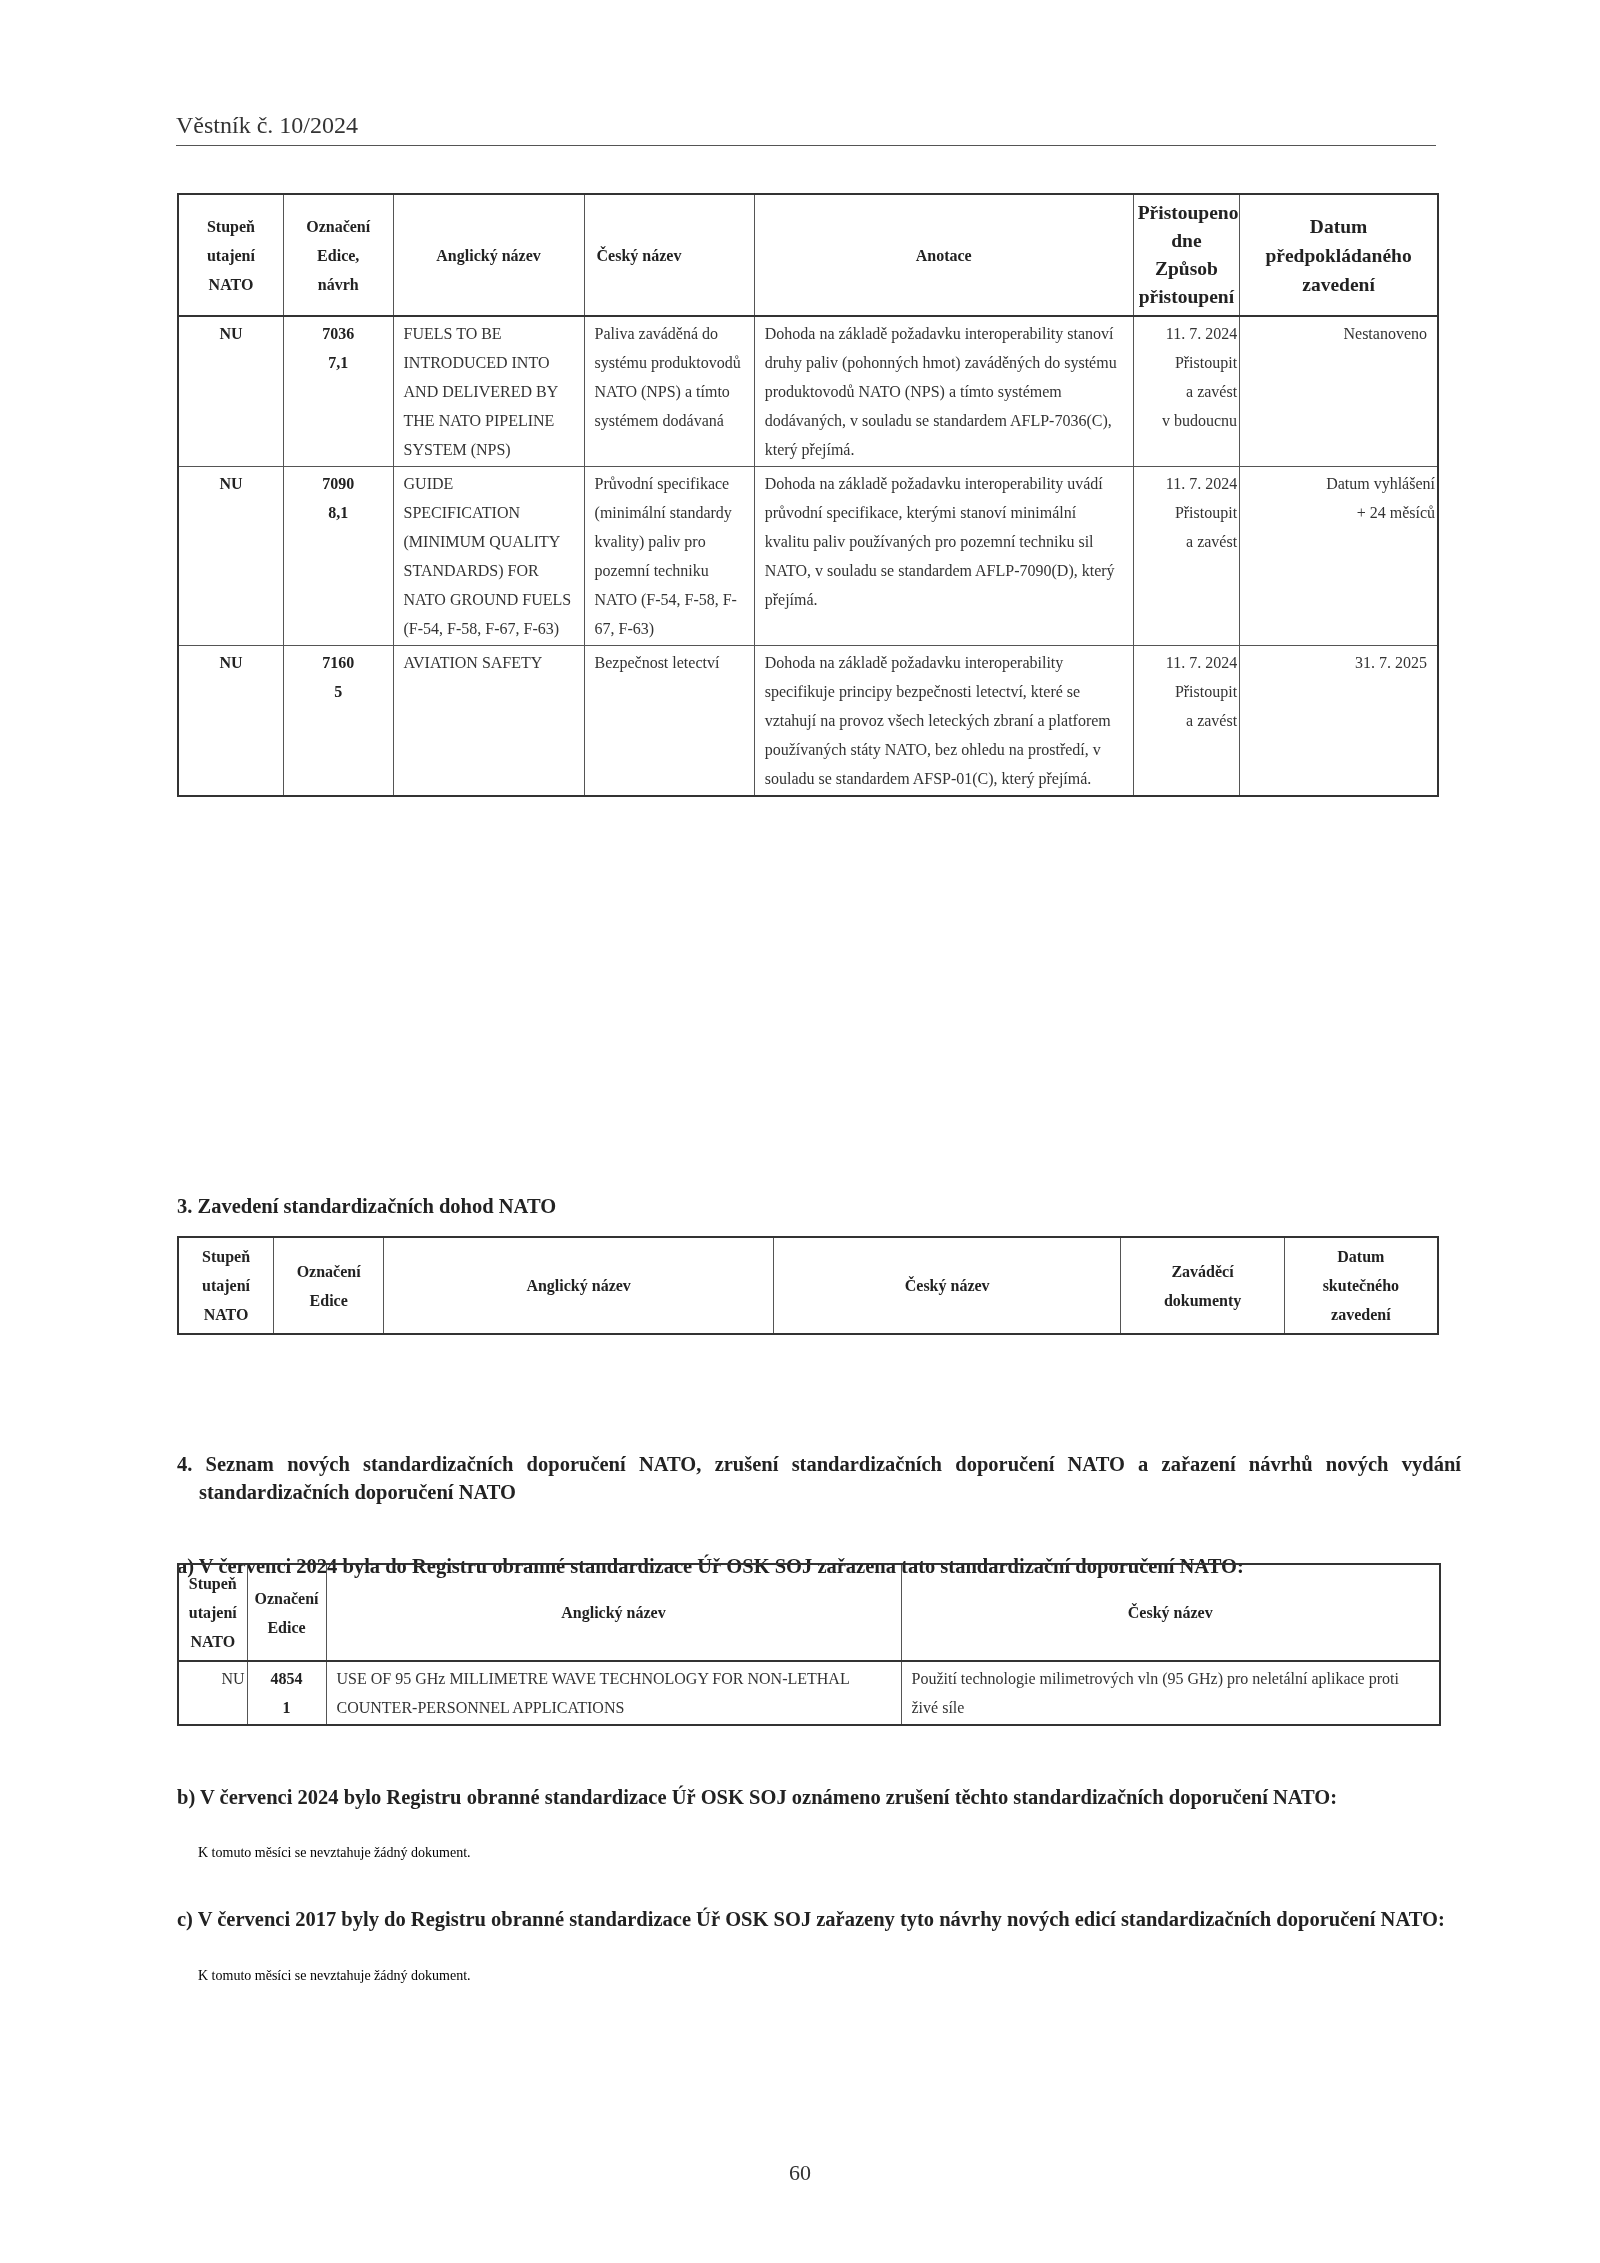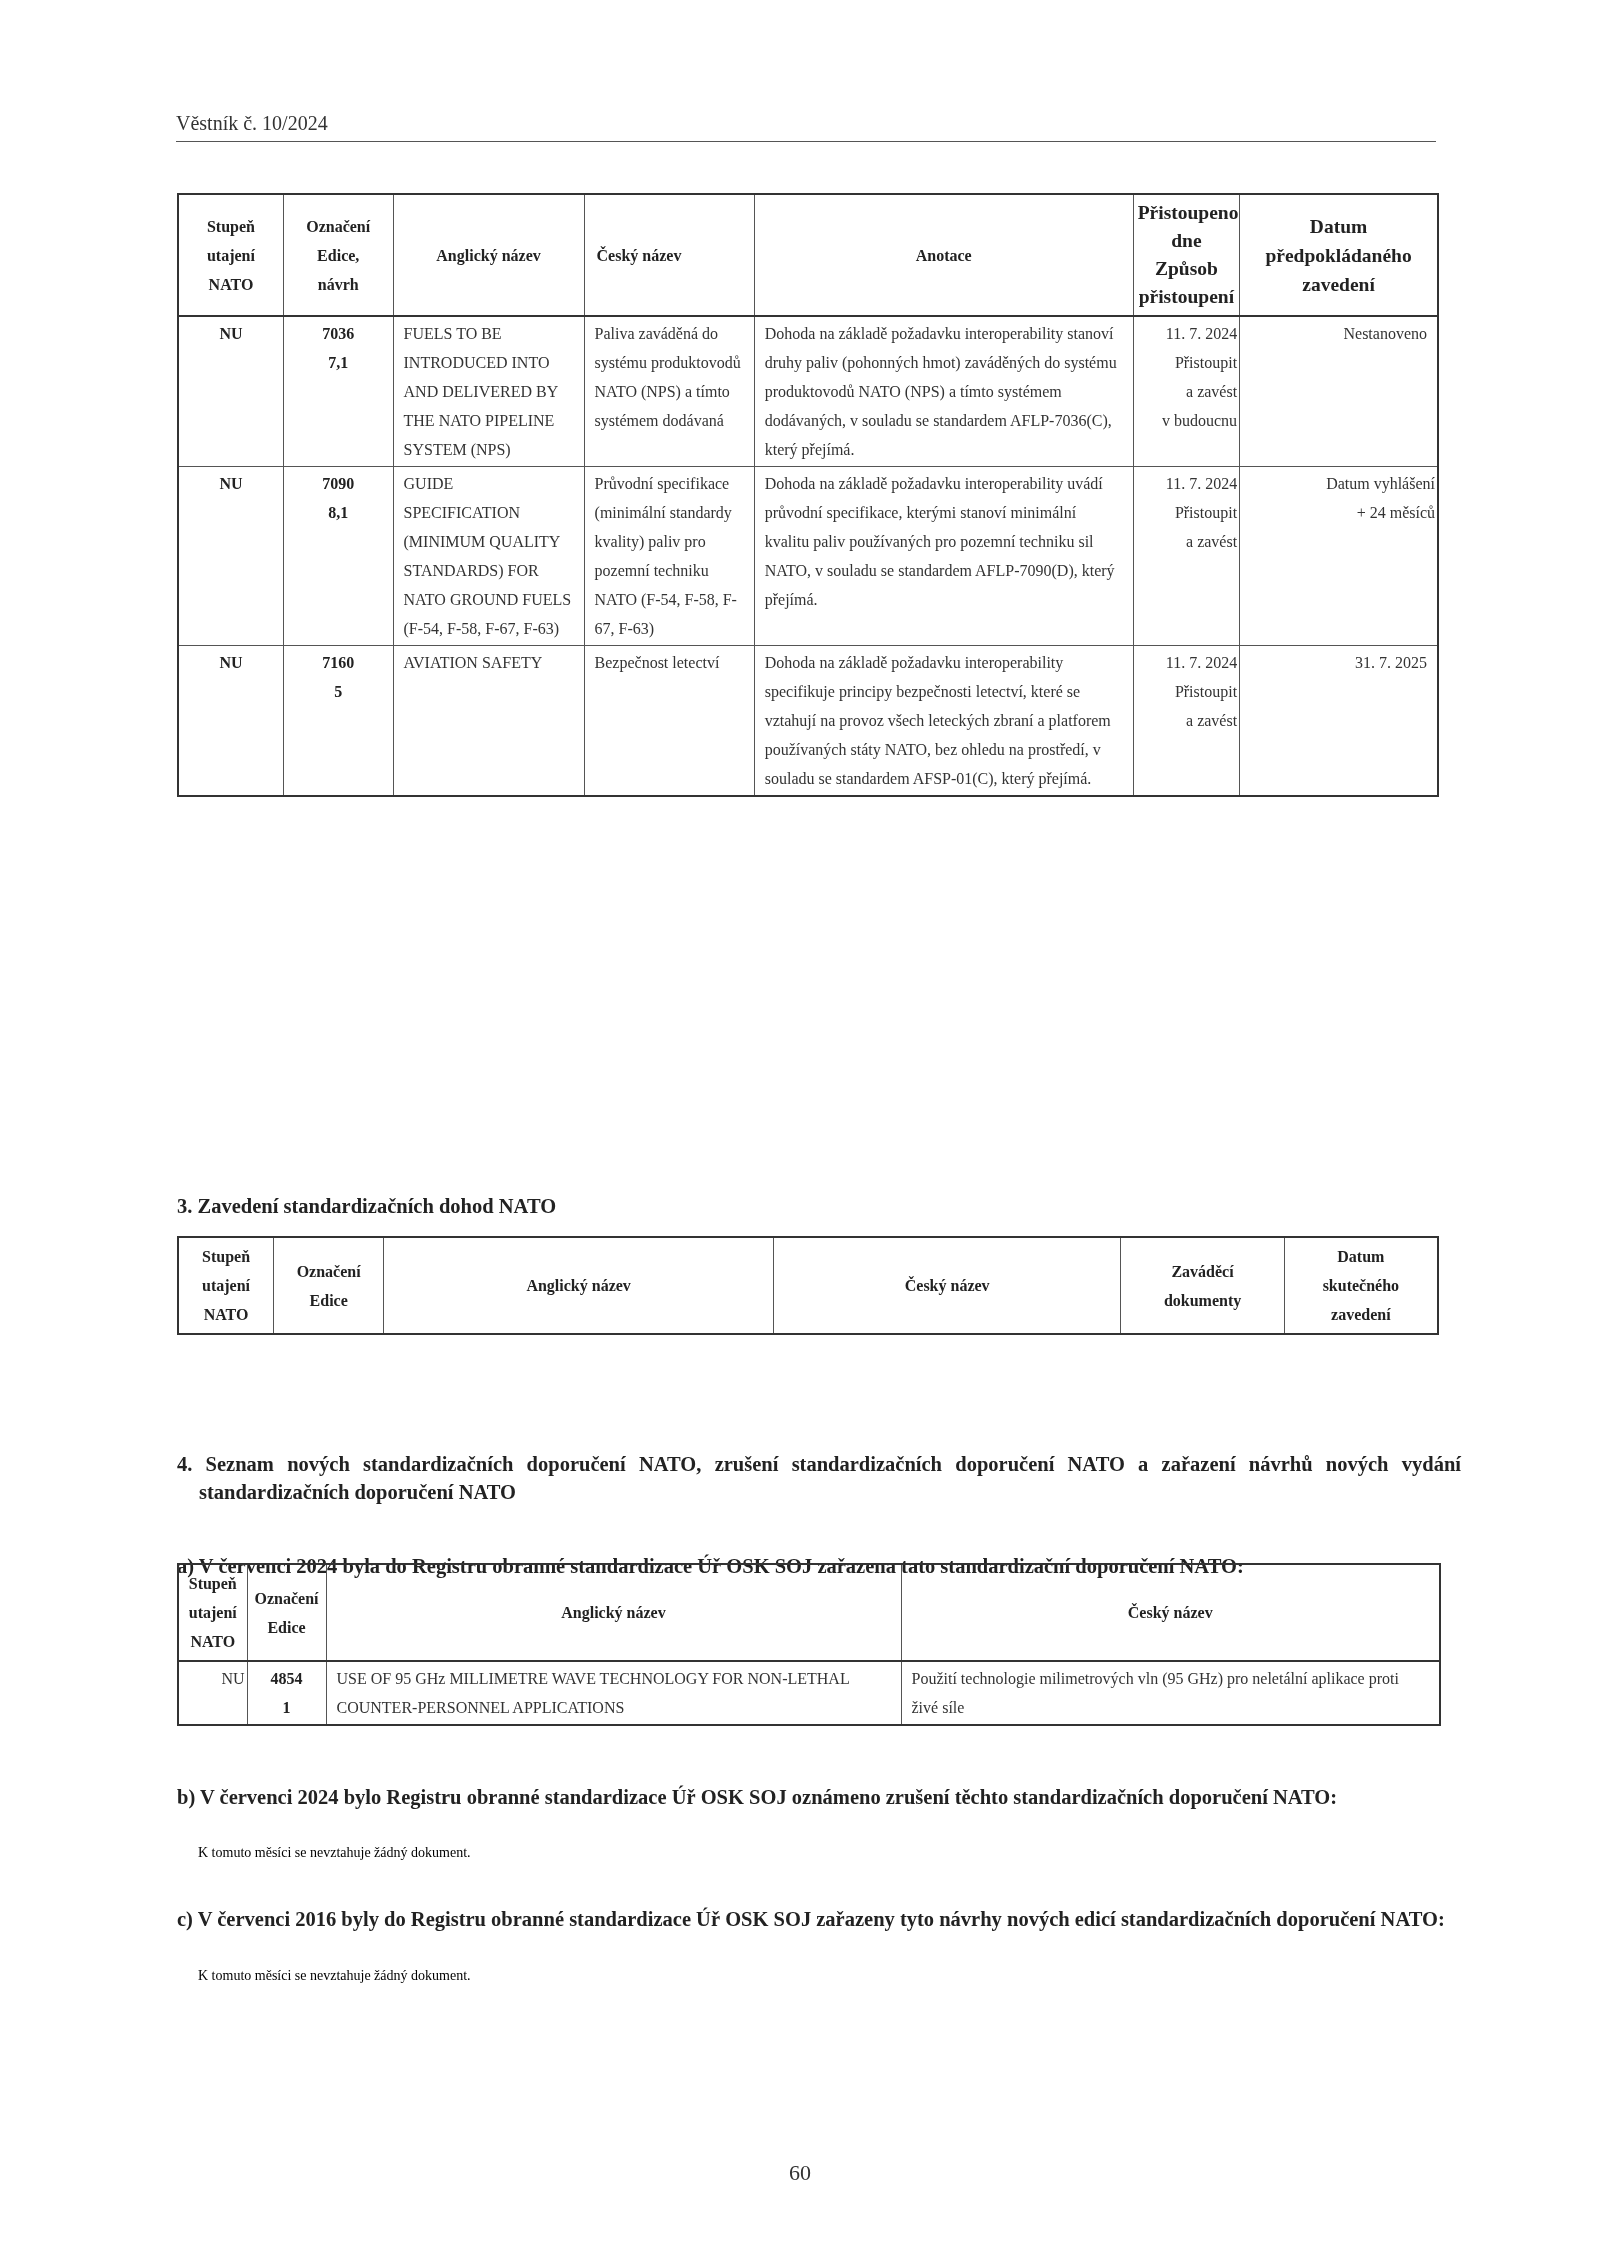--- a/index.html
+++ b/index.html
@@ -2,21 +2,21 @@
 <html><head>
 <meta charset="utf-8">
 <style>
   html, body { margin: 0; padding: 0; background: #ffffff; }
   body {
     width: 1600px; height: 2263px; position: relative; overflow: hidden;
     font-family: "Liberation Serif", "DejaVu Serif", serif; color: #2a2a2a;
   }
   .header {
     position: absolute; left: 176px; top: 112px; width: 1260px;
-    font-size: 20px; color: #333; padding-bottom: 6px;
+    font-size: 24px; color: #333; padding-bottom: 6px;
     border-bottom: 1.5px solid #555;
   }
   table { border-collapse: collapse; position: absolute; left: 177px; table-layout: fixed; }
   td, th {
     border: 1px solid #555; vertical-align: top; font-size: 16px; line-height: 29px;
     padding: 2px 10px; font-weight: normal; color: #333;
   }
   th { font-weight: bold; text-align: center; vertical-align: middle; color: #222; line-height: 29px; padding: 4px 4px; }
   table.outer { border: 2.5px solid #333; }
   tr.head-row th { border-bottom: 2px solid #333; }
@@ -162,16 +162,16 @@
 1</td>
     <td>USE OF 95 GHz MILLIMETRE WAVE TECHNOLOGY FOR NON-LETHAL COUNTER-PERSONNEL APPLICATIONS</td>
     <td>Použití technologie milimetrových vln (95 GHz) pro neletální aplikace proti živé síle</td>
   </tr>
 </tbody>
   </table>
 
 <div class="sec-title wide indent" style="top:1783px;">b) V červenci 2024 bylo Registru obranné standardizace Úř OSK SOJ oznámeno zrušení těchto standardizačních doporučení NATO:</div>
 <div class="plain" style="top:1845px;">K tomuto měsíci se nevztahuje žádný dokument.</div>
 
-<div class="sec-title wide indent" style="top:1905px;">c) V červenci 2016 byly do Registru obranné standardizace Úř OSK SOJ zařazeny tyto návrhy nových edicí standardizačních doporučení NATO:</div>
+<div class="sec-title wide indent" style="top:1905px;">c) V červenci 2017 byly do Registru obranné standardizace Úř OSK SOJ zařazeny tyto návrhy nových edicí standardizačních doporučení NATO:</div>
 <div class="plain" style="top:1968px;">K tomuto měsíci se nevztahuje žádný dokument.</div>
 
 <div class="page-num">60</div>
 
 </body></html>

